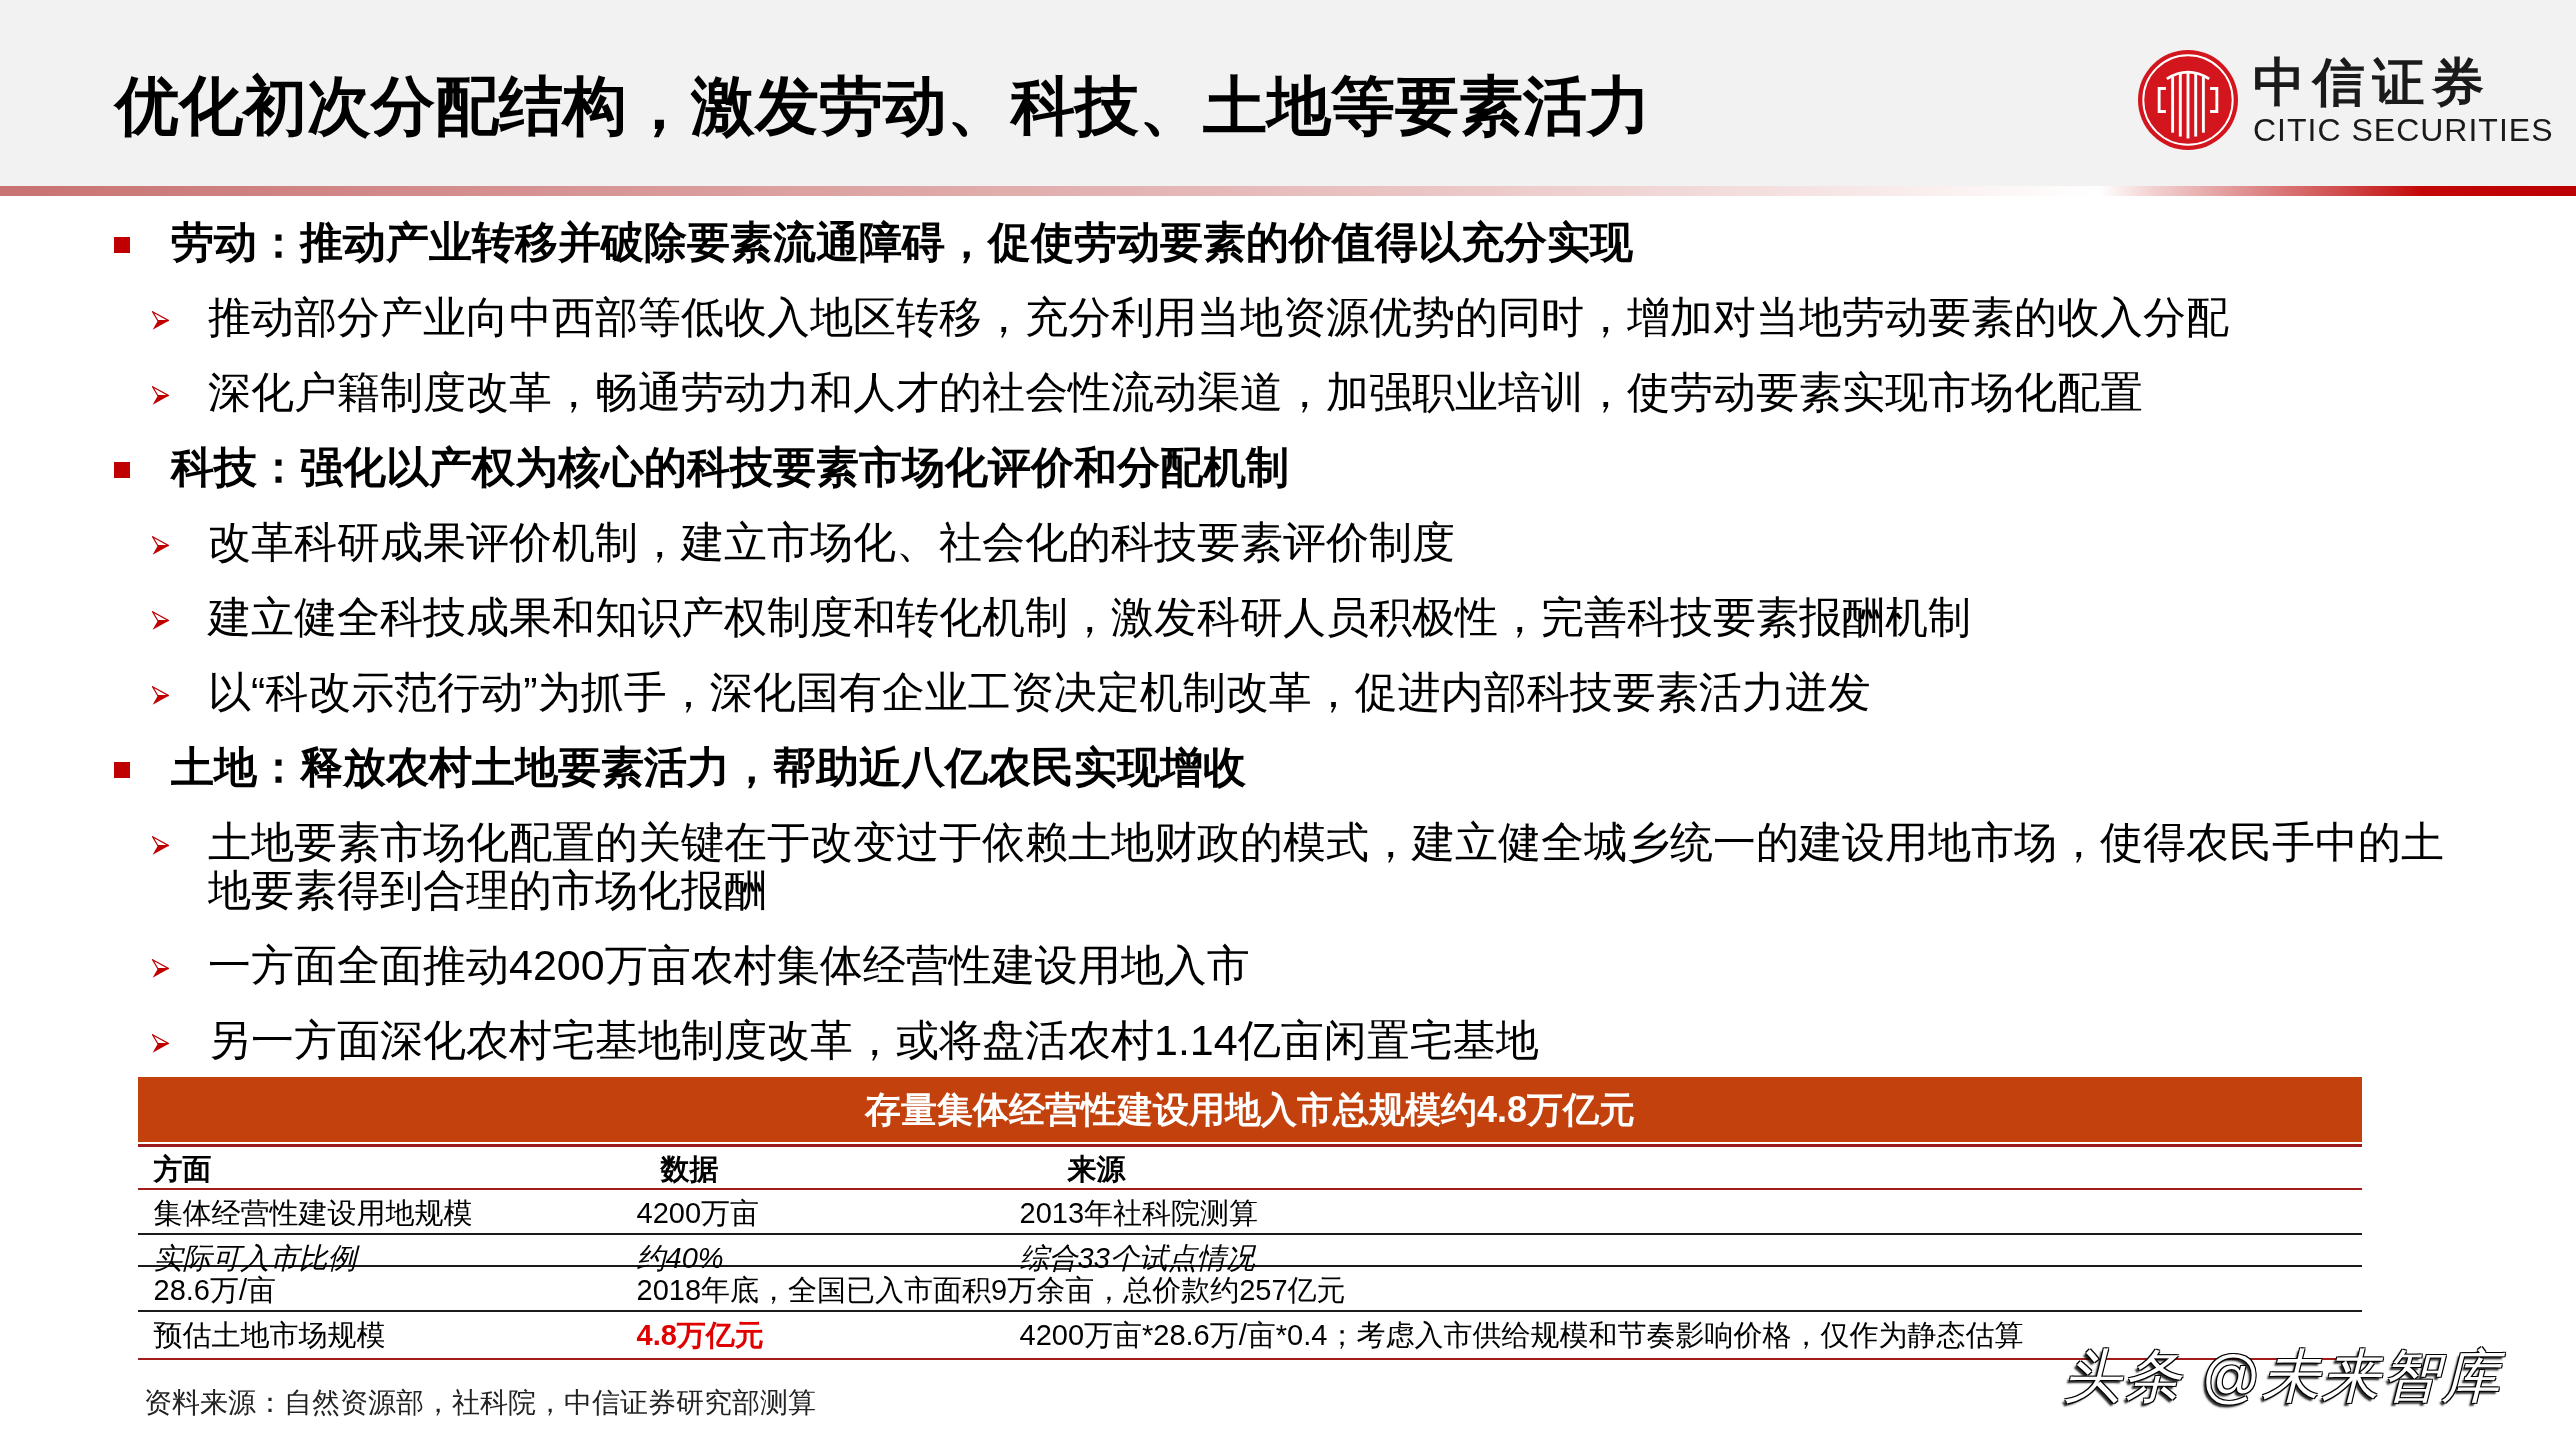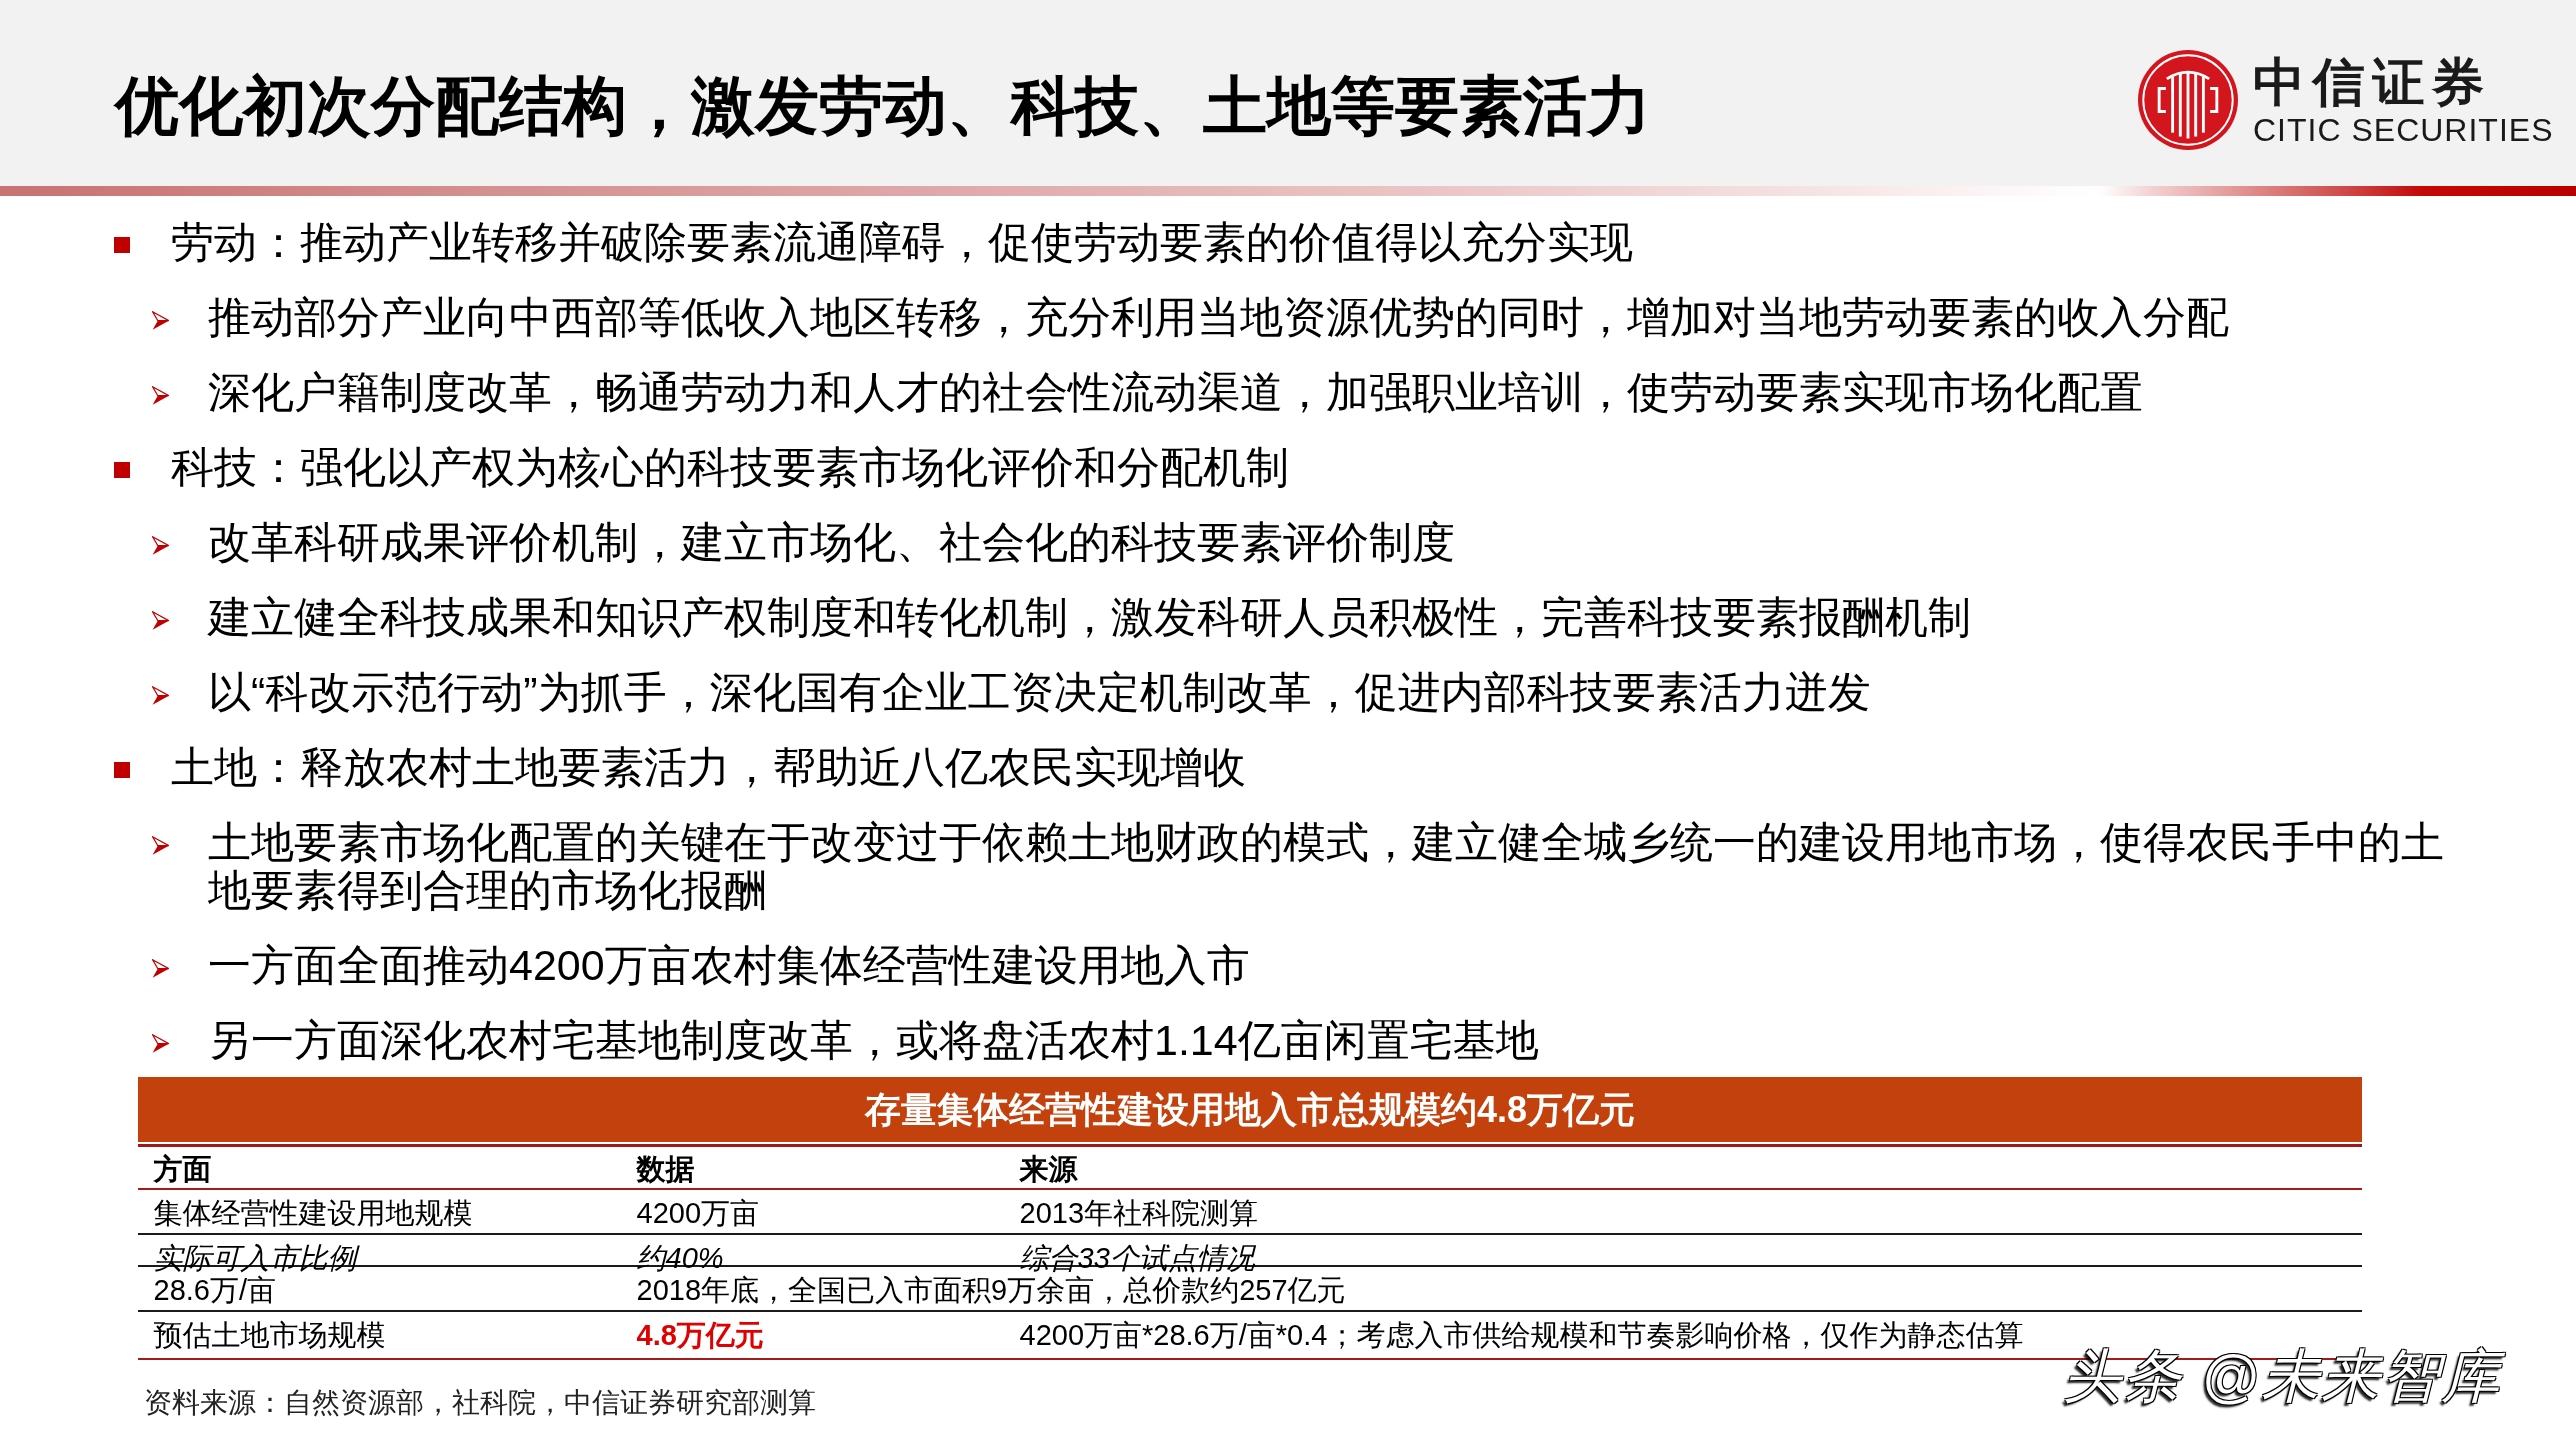--- a/index.html
+++ b/index.html
@@ -25,36 +25,36 @@
     position: absolute; left: 115px; top: 3.9px; font-family: "DejaVu Serif", serif;
     font-size: 52px; line-height: 56px; font-weight: bold; letter-spacing: 7.7px; color: #1a1a1a; white-space: nowrap;
   }
   .logo-en {
     position: absolute; left: 115px; top: 68px; font-size: 32px; line-height: 25px;
     letter-spacing: 1px; color: #1a1a1a; white-space: nowrap;
   }
 
   .content { position: absolute; left: 0; top: 218px; width: 2576px; }
   .item { position: relative; font-size: 43px; line-height: 48px; margin-bottom: 27px; color: #000; }
-  .l1 { padding-left: 171px; font-weight: normal; white-space: nowrap; }
+  .l1 { padding-left: 171px; font-weight: bold; white-space: nowrap; }
   .l1 .sq { position: absolute; left: 114px; top: 19.3px; width: 16.4px; height: 15.5px; background: #c00000; }
   .l2 { padding-left: 208px; }
   .l2 .arrow { position: absolute; left: 152px; top: 18.4px; width: 17.4px; height: 19.3px; }
   .l2 .txt { display: block; width: 2271px; }
 
   .data-table { position: absolute; left: 138px; top: 1077px; width: 2224px; }
   .tbl-title {
     height: 65px; line-height: 65px; background: #c2410c; color: #ffffff;
     font-size: 36px; font-weight: bold; text-align: center; white-space: nowrap;
   }
   .tbl-gap { height: 1.9px; background: #ffffff; }
   .tbl-rule { height: 2.9px; background: #9e1b1b; }
   .tbl-row { display: grid; grid-template-columns: 483px 383px 1fr; font-size: 29px; white-space: nowrap; }
   .tbl-row > div { padding-left: 15.5px; }
-  .tbl-head { height: 43px; line-height: 44px; font-weight: bold; border-bottom: 2.9px solid #a31b1b; }
+  .tbl-head { height: 43px; line-height: 44px; font-weight: bold; border-bottom: 2.9px solid #a31b1b; gap: 24px; }
   .tbl-body { line-height: 47px; border-bottom: 2.9px solid #1a1a1a; }
   .r1 { height: 45px; } .r2 { height: 32px; font-style: italic; } .r3 { height: 45px; }
   .r4 { height: 48px; border-bottom: 2.9px solid #a31b1b; }
   .hl { color: #e00000; font-weight: bold; }
 
   .footnote { position: absolute; left: 144px; top: 1388px; font-size: 28px; line-height: 29px; color: #222; white-space: nowrap; }
 
   .watermark {
     position: absolute; left: 2063px; top: 1341px; font-size: 58px; line-height: 70px; color: #ffffff; white-space: nowrap;
     text-shadow: -1px -1px 0 #000, 1px -1px 0 #000, -1px 1px 0 #000, 1px 1px 0 #000, -2.9px 2.9px 1.9px rgba(0,0,0,0.85);

